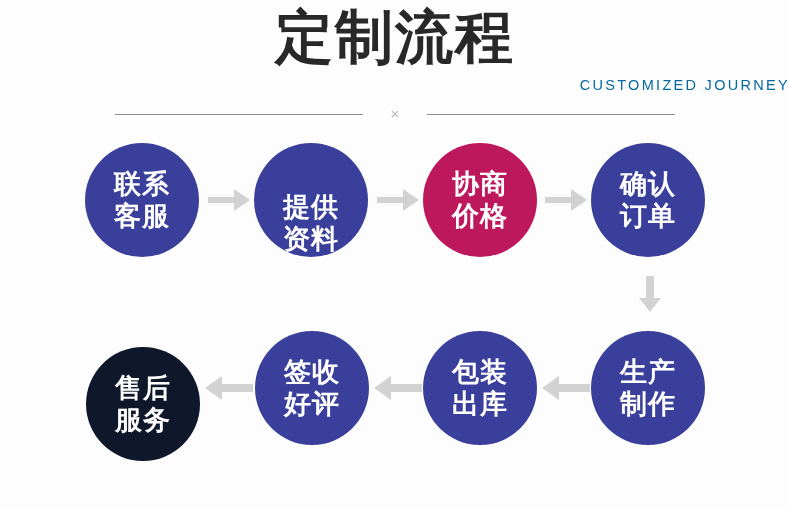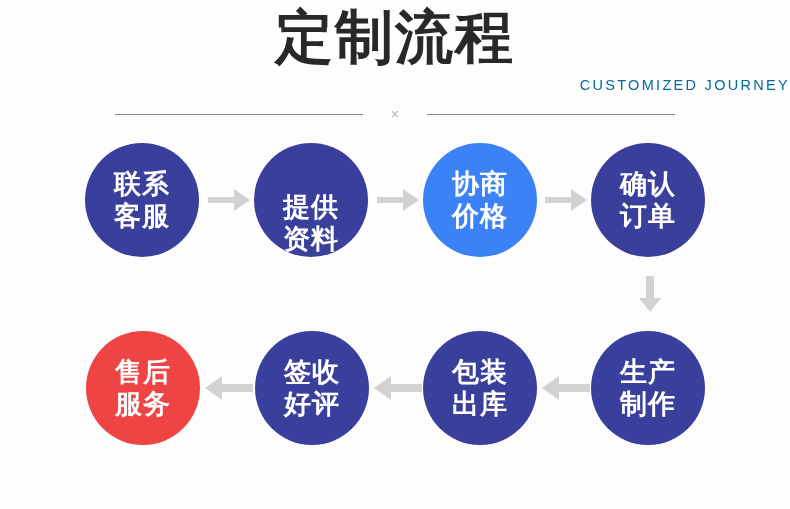--- a/index.html
+++ b/index.html
@@ -137,41 +137,41 @@
 
   <div id="flow">
       <div class="node" style="left: 142px; top: 200px; background: rgb(58, 63, 156);">
         <div class="node-label" style="color: rgb(255, 255, 255);">联系
 客服</div>
       </div>
       <div class="node" style="left: 311px; top: 200px; background: rgb(58, 63, 156);">
         <div class="node-label" style="color: rgb(255, 255, 255); margin-top: 45px;">提供
 资料</div>
       </div>
-      <div class="node" style="left: 480px; top: 200px; background: #3b82f6;">
+      <div class="node" style="left: 480px; top: 200px; background: #be185d;">
         <div class="node-label" style="color: rgb(255, 255, 255);">协商
 价格</div>
       </div>
       <div class="node" style="left: 648px; top: 388px; background: rgb(58, 63, 156);">
         <div class="node-label" style="color: rgb(255, 255, 255);">生产
 制作</div>
       </div>
       <div class="node" style="left: 648px; top: 200px; background: rgb(58, 63, 156);">
         <div class="node-label" style="color: rgb(255, 255, 255);">确认
 订单</div>
       </div>
       <div class="node" style="left: 312px; top: 388px; background: rgb(58, 63, 156);">
         <div class="node-label" style="color: rgb(255, 255, 255);">签收
 好评</div>
       </div>
       <div class="node" style="left: 480px; top: 388px; background: rgb(58, 63, 156);">
         <div class="node-label" style="color: rgb(255, 255, 255);">包装
 出库</div>
       </div>
-      <div class="node" style="left: 143px; top: 388px; background: #ef4444;">
+      <div class="node" style="left: 143px; top: 404px; background: #0f172a;">
         <div class="node-label" style="color: rgb(255, 255, 255);">售后
 服务</div>
       </div>
       <div class="arrow arrow-h-right" style="left: 229px; top: 200px;">
         <svg width="42" height="22" viewBox="0 0 42 22">
           <path d="M0,8 L26,8 L26,0 L42,11 L26,22 L26,14 L0,14 Z" fill="#d2d2d2"></path>
         </svg>
       </div>
       <div class="arrow arrow-h-right" style="left: 398px; top: 200px;">
         <svg width="42" height="22" viewBox="0 0 42 22">

